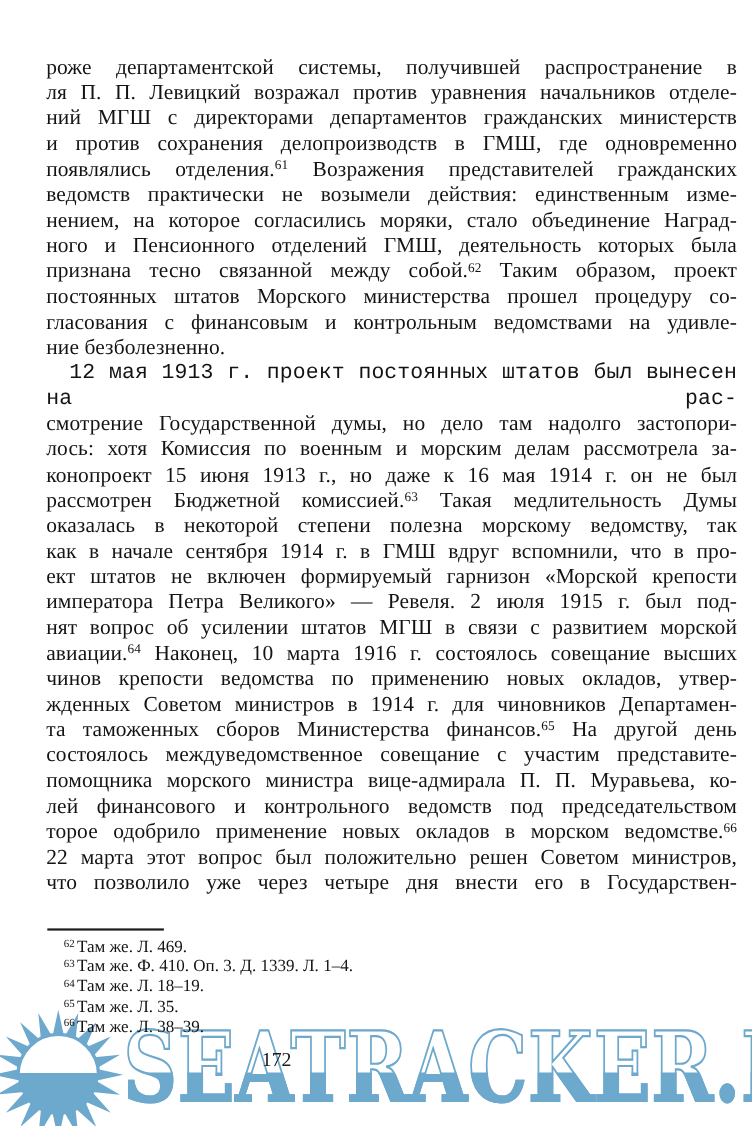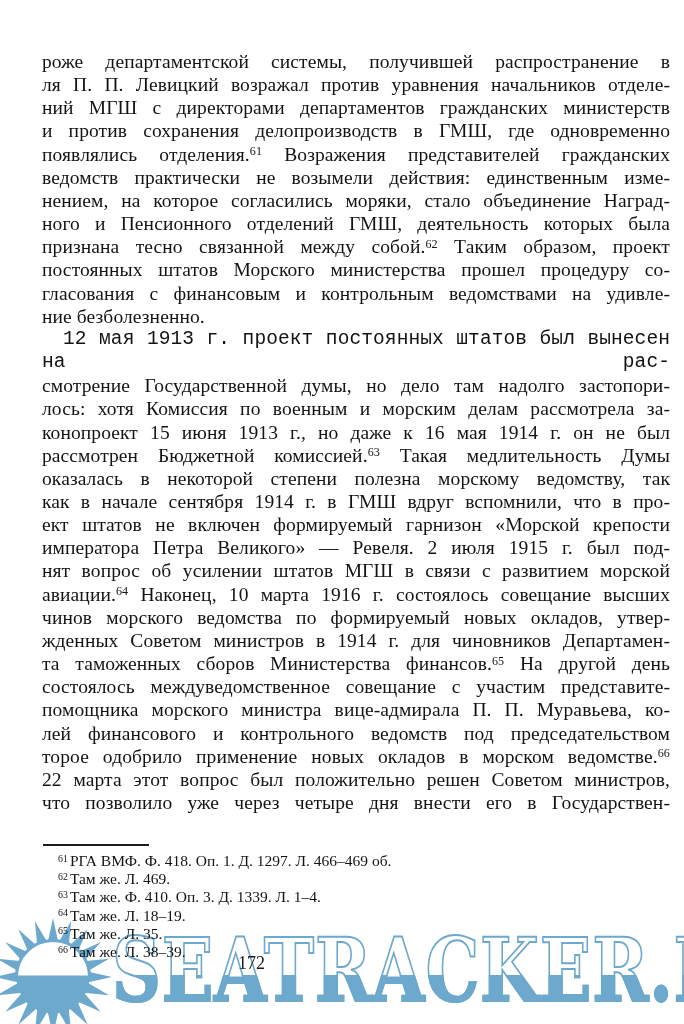--- a/index.html
+++ b/index.html
@@ -143,36 +143,35 @@
       <div class="line">смотрение Государственной думы, но дело там надолго застопори-</div>
       <div class="line">лось: хотя Комиссия по военным и морским делам рассмотрела за-</div>
       <div class="line">конопроект 15 июня 1913 г., но даже к 16 мая 1914 г. он не был</div>
       <div class="line">рассмотрен Бюджетной комиссией.<sup>63</sup> Такая медлительность Думы</div>
       <div class="line">оказалась в некоторой степени полезна морскому ведомству, так</div>
       <div class="line">как в начале сентября 1914 г. в ГМШ вдруг вспомнили, что в про-</div>
       <div class="line">ект штатов не включен формируемый гарнизон «Морской крепости</div>
       <div class="line">императора Петра Великого» — Ревеля. 2 июля 1915 г. был под-</div>
       <div class="line">нят вопрос об усилении штатов МГШ в связи с развитием морской</div>
       <div class="line">авиации.<sup>64</sup> Наконец, 10 марта 1916 г. состоялось совещание высших</div>
-      <div class="line">чинов морского ведомства по формируемый новых окладов, утвер-</div>
+      <div class="line">чинов крепости ведомства по применению новых окладов, утвер-</div>
       <div class="line">жденных Советом министров в 1914 г. для чиновников Департамен-</div>
       <div class="line">та таможенных сборов Министерства финансов.<sup>65</sup> На другой день</div>
       <div class="line">состоялось междуведомственное совещание с участим представите-</div>
       <div class="line">помощника морского министра вице-адмирала П. П. Муравьева, ко-</div>
       <div class="line">лей финансового и контрольного ведомств под председательством</div>
       <div class="line">торое одобрило применение новых окладов в морском ведомстве.<sup>66</sup></div>
       <div class="line">22 марта этот вопрос был положительно решен Советом министров,</div>
       <div class="line">что позволило уже через четыре дня внести его в Государствен-</div>
     </div>
   </div>
 
   <div class="fn-rule"></div>
 
   <div class="footnotes">
-    <div class="fn-line"><sup>61</sup><span>РГА ВМФ. Ф. 418. Оп. 1. Д. 1297. Л. 466–469 об.</span></div>
     <div class="fn-line"><sup>62</sup><span>Там же. Л. 469.</span></div>
     <div class="fn-line"><sup>63</sup><span>Там же. Ф. 410. Оп. 3. Д. 1339. Л. 1–4.</span></div>
     <div class="fn-line"><sup>64</sup><span>Там же. Л. 18–19.</span></div>
     <div class="fn-line"><sup>65</sup><span>Там же. Л. 35.</span></div>
     <div class="fn-line"><sup>66</sup><span>Там же. Л. 38–39.</span></div>
   </div>
 
   <div class="page-number">172</div>
 
 </div>

